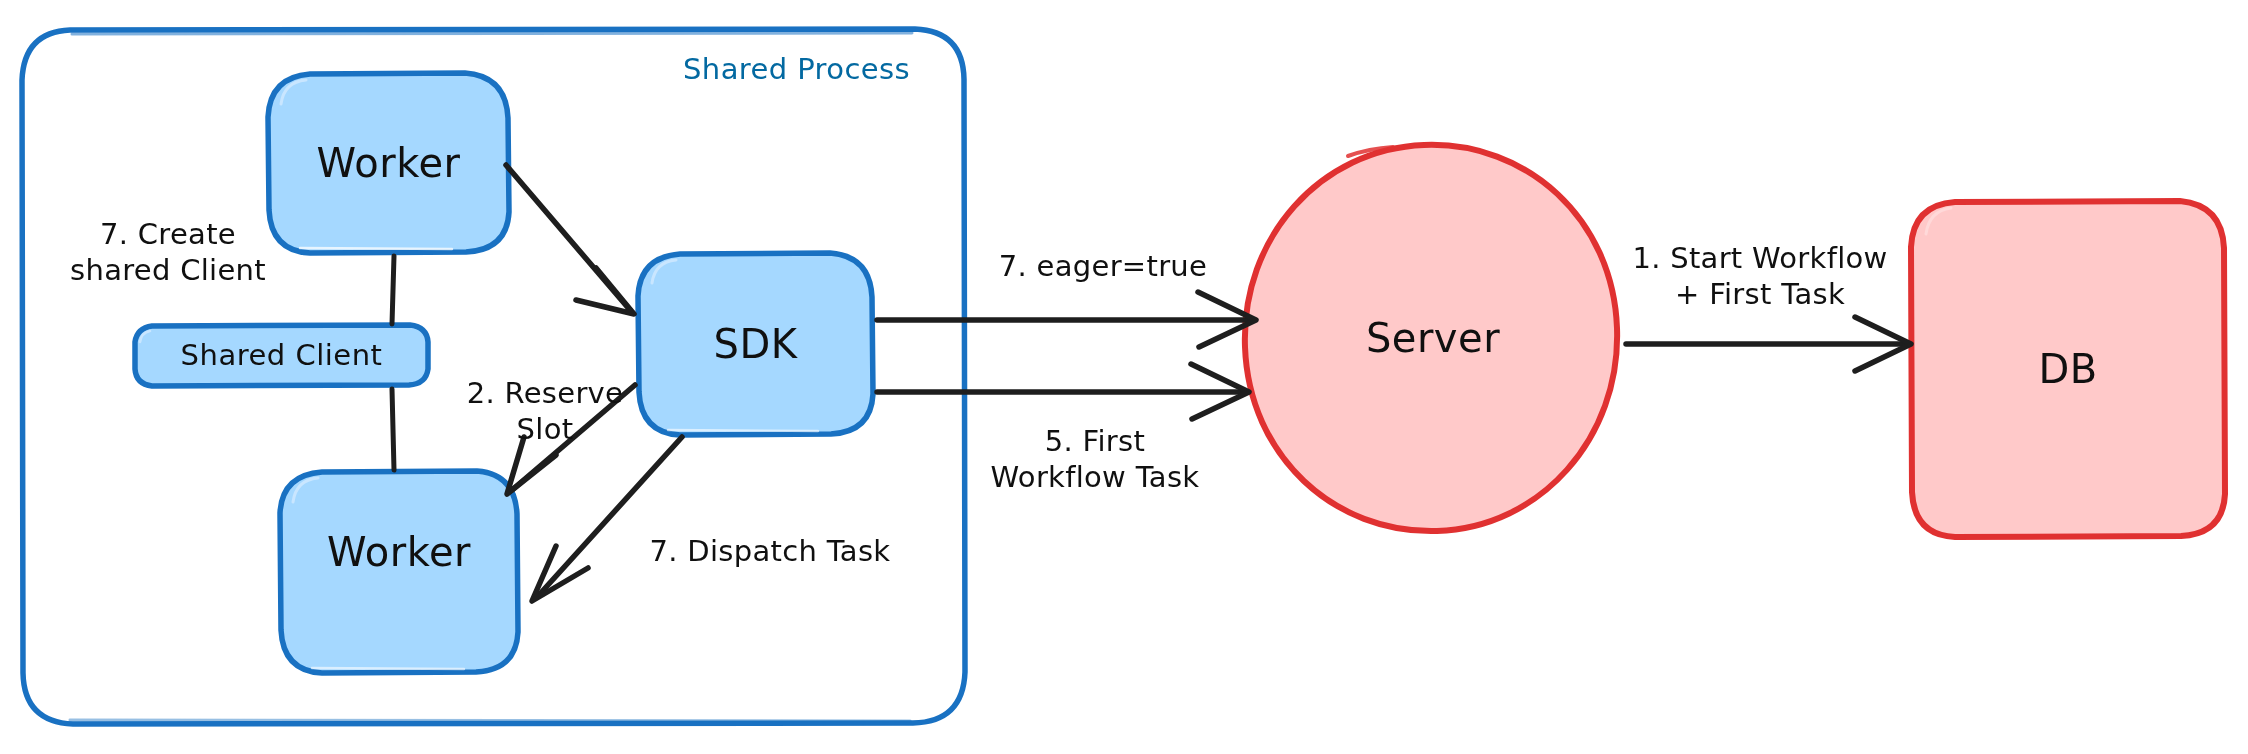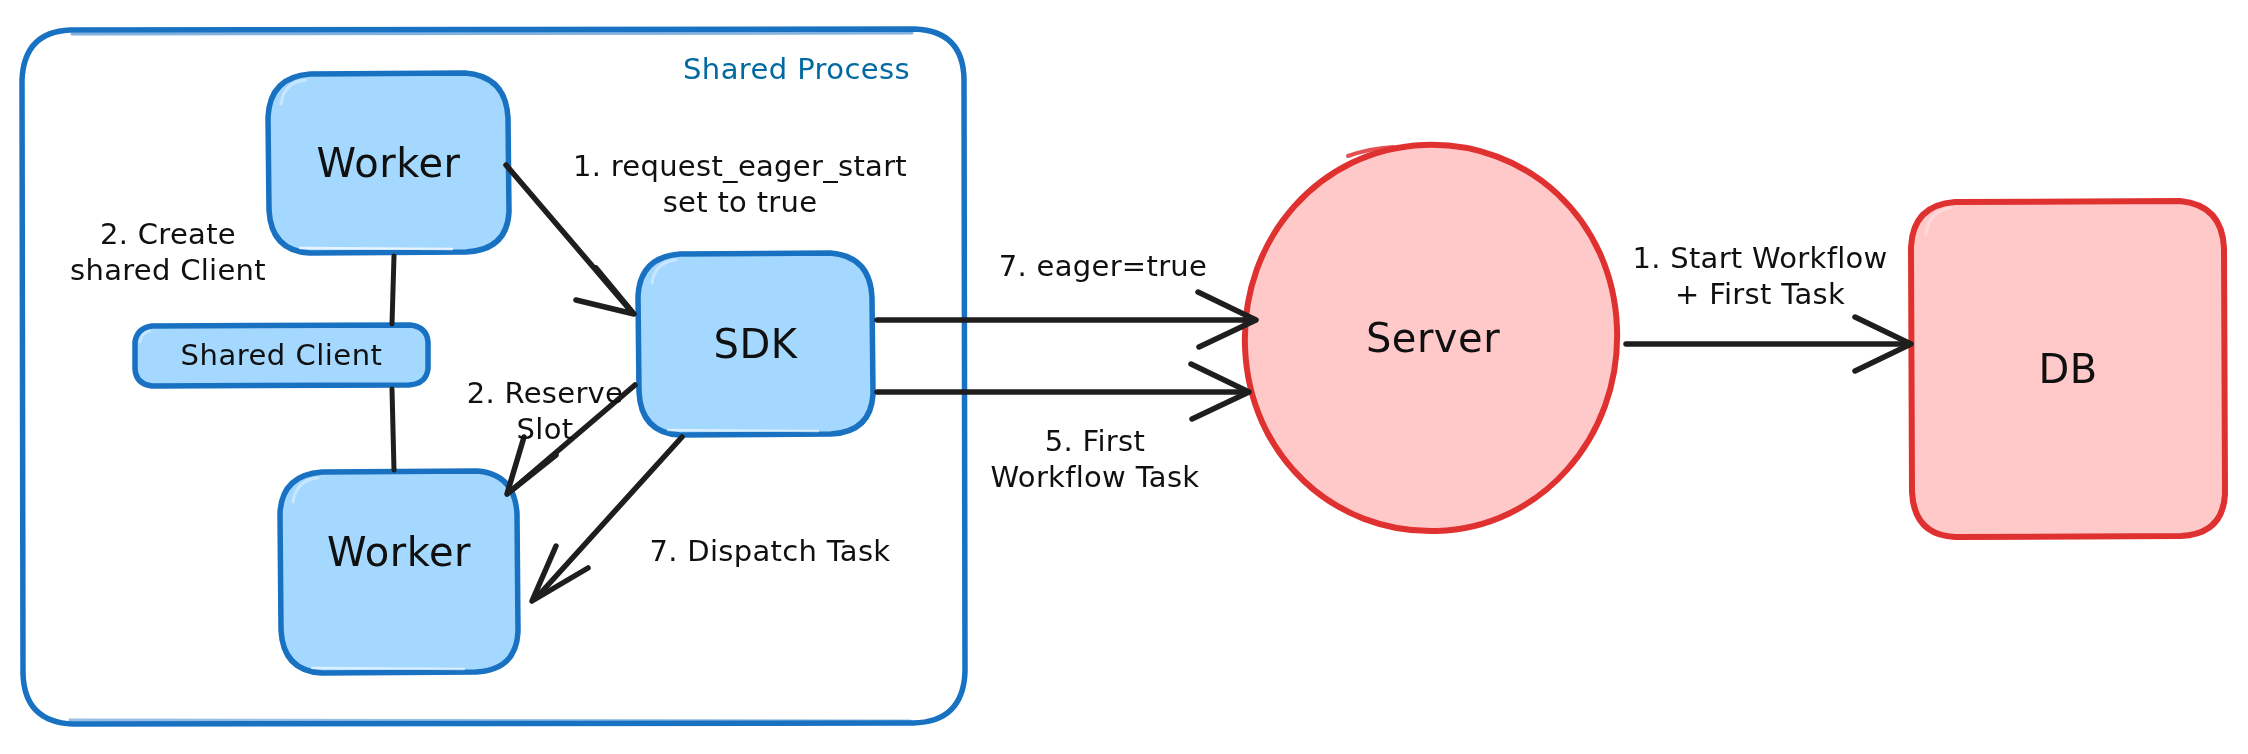--- a/index.html
+++ b/index.html
@@ -157,25 +157,23 @@
   <div class="node-label t-small" style="left:135px; top:326px; width:293px; height:60px;">Shared Client</div>
 
   <div class="node-label t-big" style="left:280px; top:452px; width:238px; height:201px;">Worker</div>
 
   <div class="node-label t-big" style="left:1245px; top:145px; width:376px; height:386px;">Server</div>
 
   <div class="node-label t-big" style="left:638px; top:254px; width:235px; height:181px;">SDK</div>
 
   <div class="node-label t-big" style="left:1911px; top:201px; width:314px; height:336px;">DB</div>
 
-  <div class="edge-label t-edge" style="left:38px; top:216px; width:260px;">2. Create
+  <div class="edge-label t-edge" style="left:38px; top:216px; width:260px;">7. Create
 shared Client</div>
 
-  <div class="edge-label t-edge" style="left:530px; top:148px; width:420px;">1. request_eager_start
-set to true</div>
 
   <div class="edge-label t-edge" style="left:430px; top:375px; width:230px;">2. Reserve
 Slot</div>
 
   <div class="edge-label t-edge" style="left:968px; top:248px; width:270px;">7. eager=true</div>
 
   <div class="edge-label t-edge" style="left:1610px; top:240px; width:300px;">1. Start Workflow
 + First Task</div>
 
   <div class="edge-label t-edge" style="left:960px; top:423px; width:270px;">5. First

